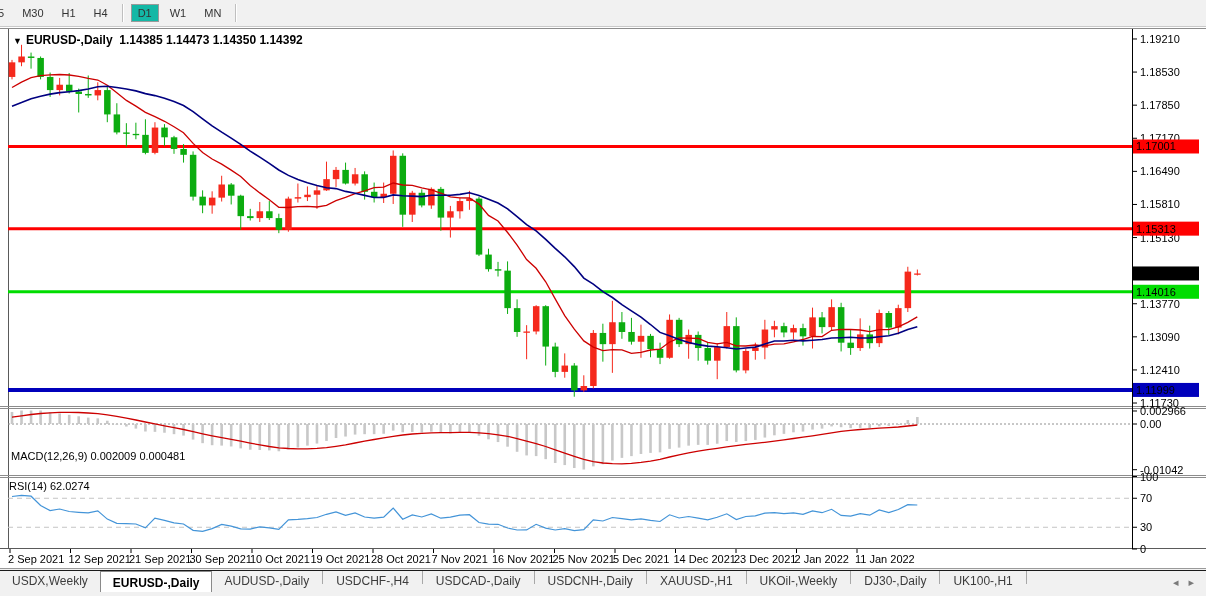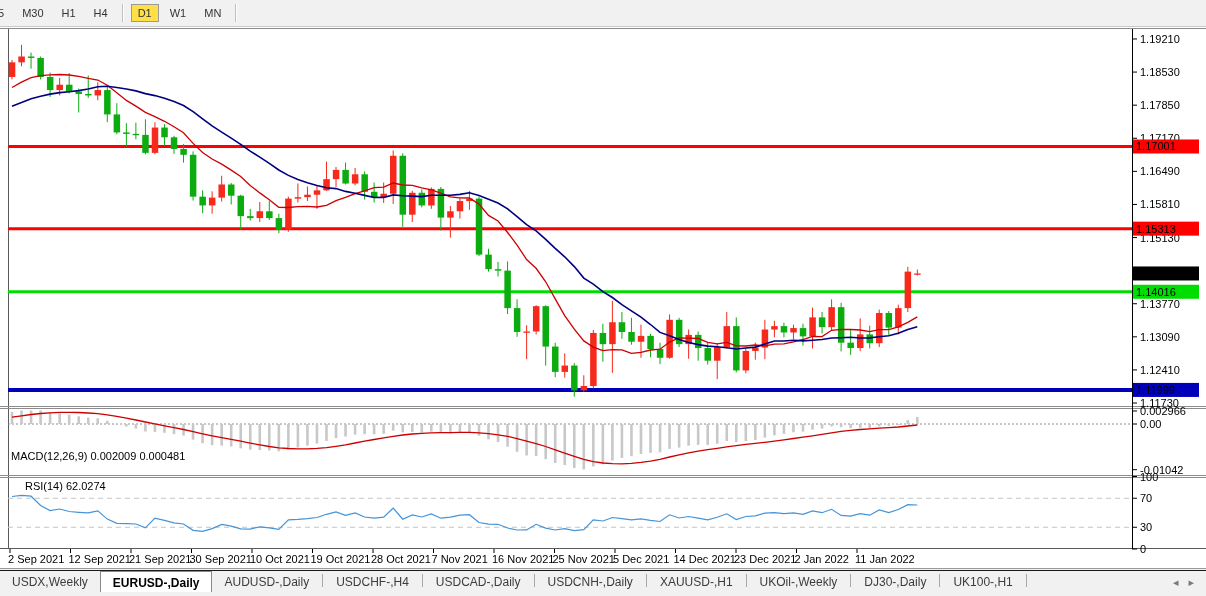--- a/index.html
+++ b/index.html
@@ -4,33 +4,33 @@
 <style>
   html,body{margin:0;padding:0;width:1206px;height:596px;overflow:hidden;
     background:#f1f1f1;font-family:"Liberation Sans",sans-serif;}
   .app{position:relative;width:1206px;height:596px;}
   
   .toolbar{position:absolute;left:0;top:0;width:1206px;height:26px;background:#f1f1f1;
     border-bottom:1px solid #c9c9c9;display:flex;align-items:center;z-index:3;}
   .tb-btn{font:11px "Liberation Sans",sans-serif;color:#333;background:transparent;border:1px solid transparent;
     padding:2px 6px;margin:0 2px;cursor:default;}
   .tb-btn.cut{margin-left:-9px;}
-  .tb-btn.active{background:#fde047;border:1px solid #9a9a9a;}
+  .tb-btn.active{background:#14b8a6;border:1px solid #9a9a9a;}
   .tb-sep{width:1px;height:18px;background:#bfbfbf;border-right:1px solid #fff;margin:0 5px;}
   
   #chart{position:absolute;left:0;top:0;z-index:1;}
   svg text{font:11px "Liberation Sans",sans-serif;fill:#000;}
   .overlay{position:absolute;z-index:2;font:11px "Liberation Sans",sans-serif;color:#000;white-space:nowrap;}
   .title-row{left:13px;top:33px;font-weight:bold;font-size:12px;}
   .title-row .dd{font-size:9px;margin-right:4px;}
   .macd-label{left:11px;top:410px;margin-top:40px;}
-  .rsi-label{left:25px;top:480px;}
+  .rsi-label{left:9px;top:480px;}
   
   .tabbar{position:absolute;left:0;top:570px;width:1206px;height:22px;background:#f1f1f1;
-    border-top:1px solid #1a1a1a;display:flex;align-items:center;z-index:3;}
+    border-top:1px solid #1a1a1a;display:flex;align-items:flex-start;z-index:3;}
   .tab{font:12px "Liberation Sans",sans-serif;color:#3c3c3c;padding:3px 12px 4px 12px;cursor:default;}
   .tab.active{background:#fff;border:1px solid #8a8a8a;border-bottom:none;font-weight:bold;color:#000;
     padding-top:4px;margin-bottom:0;}
   .tsep{width:1px;height:13px;background:#a8a8a8;margin:0 1px 4px 1px;}
   .tab-scroll{margin-left:auto;display:flex;gap:10px;padding-right:12px;color:#7a7a7a;font-size:11px;
     align-self:center;}
   .tab-scroll span{cursor:default;}
   .bottomstrip{position:absolute;left:0;top:592px;width:1206px;height:4px;background:#f1f1f1;z-index:3;}
 </style>
 </head>
@@ -433,20 +433,23 @@
       <line x1="675.5" y1="549" x2="675.5" y2="553" stroke="#000"></line>
       <text x="673.5" y="563">14 Dec 2021</text>
       <line x1="736" y1="549" x2="736" y2="553" stroke="#000"></line>
       <text x="734" y="563">23 Dec 2021</text>
       <line x1="796.5" y1="549" x2="796.5" y2="553" stroke="#000"></line>
       <text x="794.5" y="563">2 Jan 2022</text>
       <line x1="857" y1="549" x2="857" y2="553" stroke="#000"></line>
       <text x="855" y="563">11 Jan 2022</text>
     </svg>
 
+  <div class="overlay title-row">
+    <span class="dd">▼</span><span>EURUSD-,Daily</span>&nbsp;&nbsp;<span>1.14385 1.14473 1.14350 1.14392</span>
+  </div>
   <div class="overlay macd-label">MACD(12,26,9) 0.002009 0.000481</div>
   <div class="overlay rsi-label">RSI(14) 62.0274</div>
 
   <div class="tabbar">
     <span class="tab">USDX,Weekly</span>
     <span class="tab active">EURUSD-,Daily</span>
     <span class="tab">AUDUSD-,Daily</span>
     <span class="tsep"></span>
     <span class="tab">USDCHF-,H4</span>
     <span class="tsep"></span>

